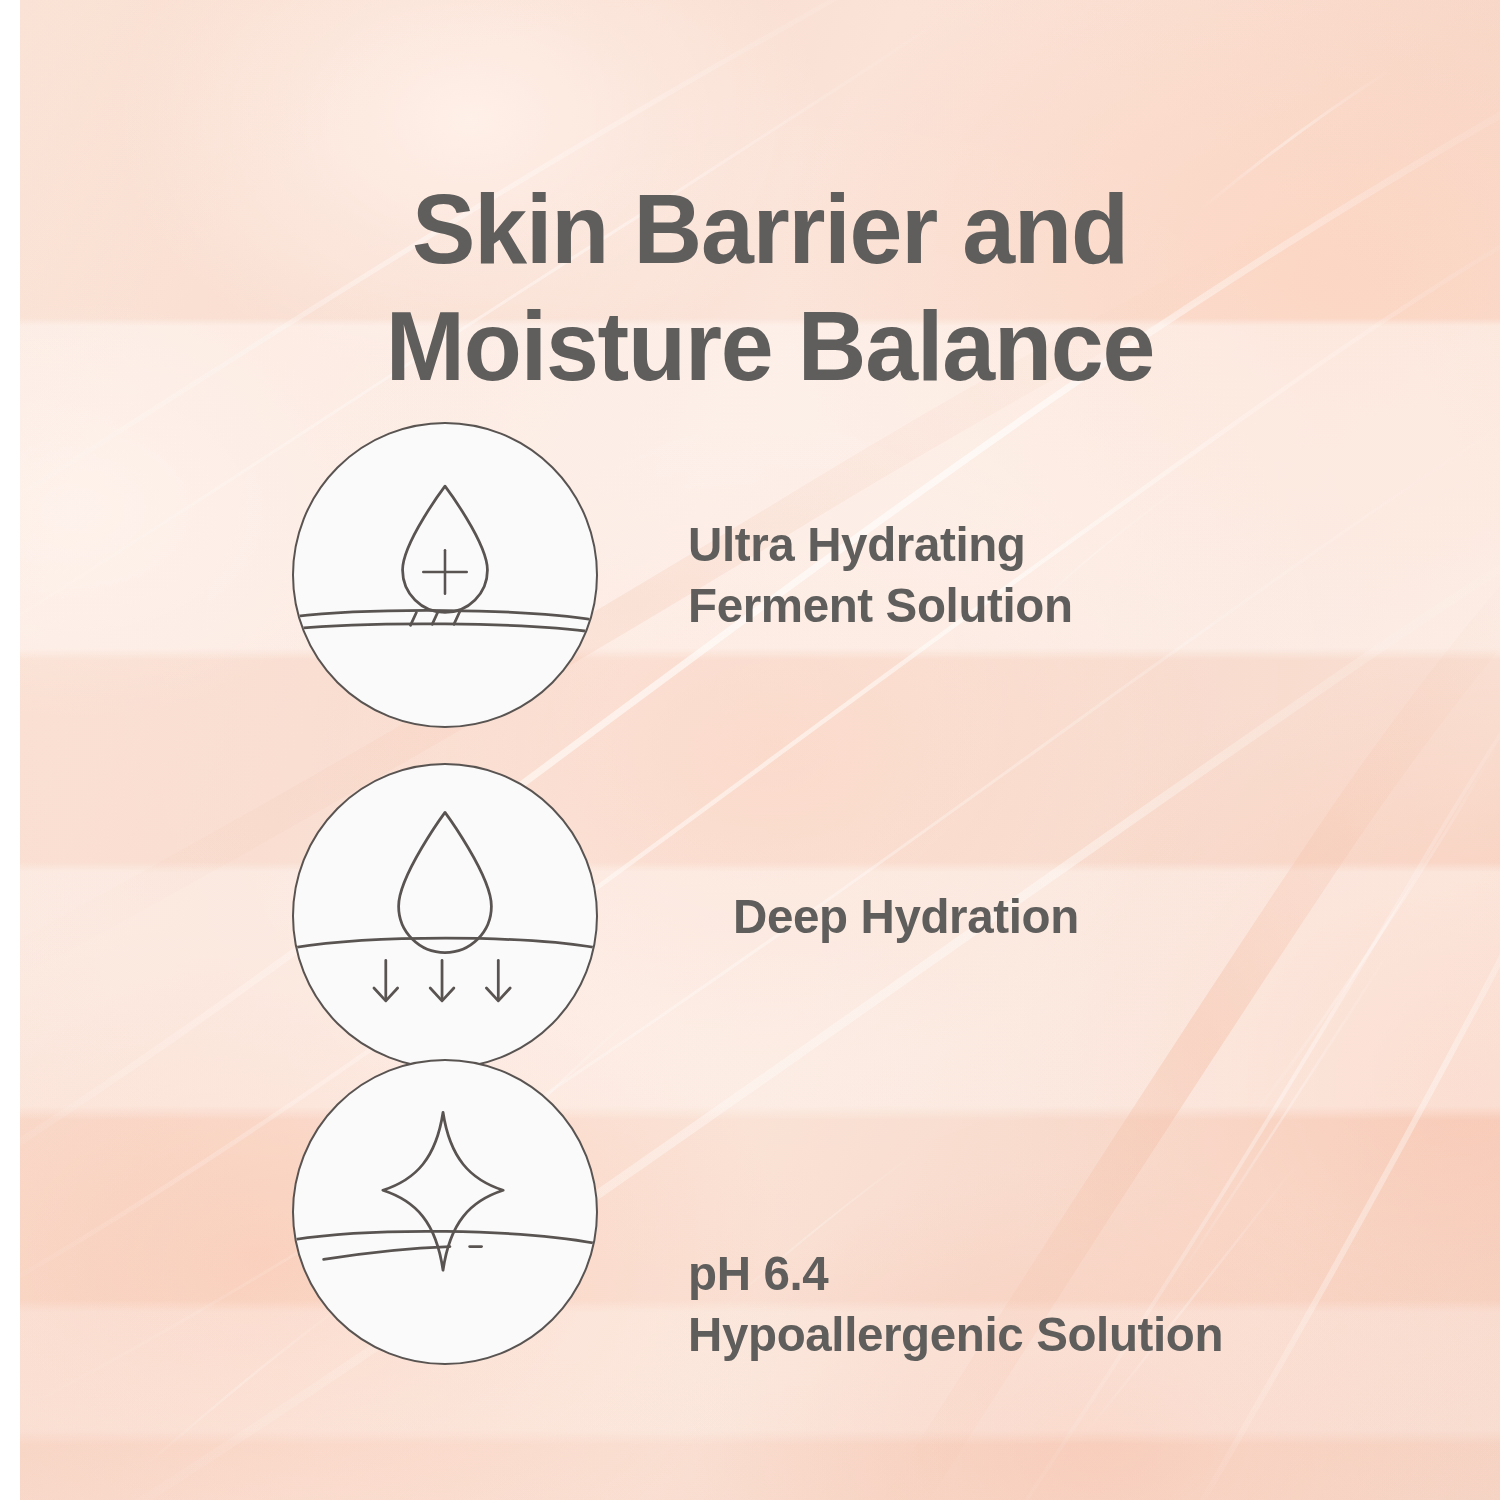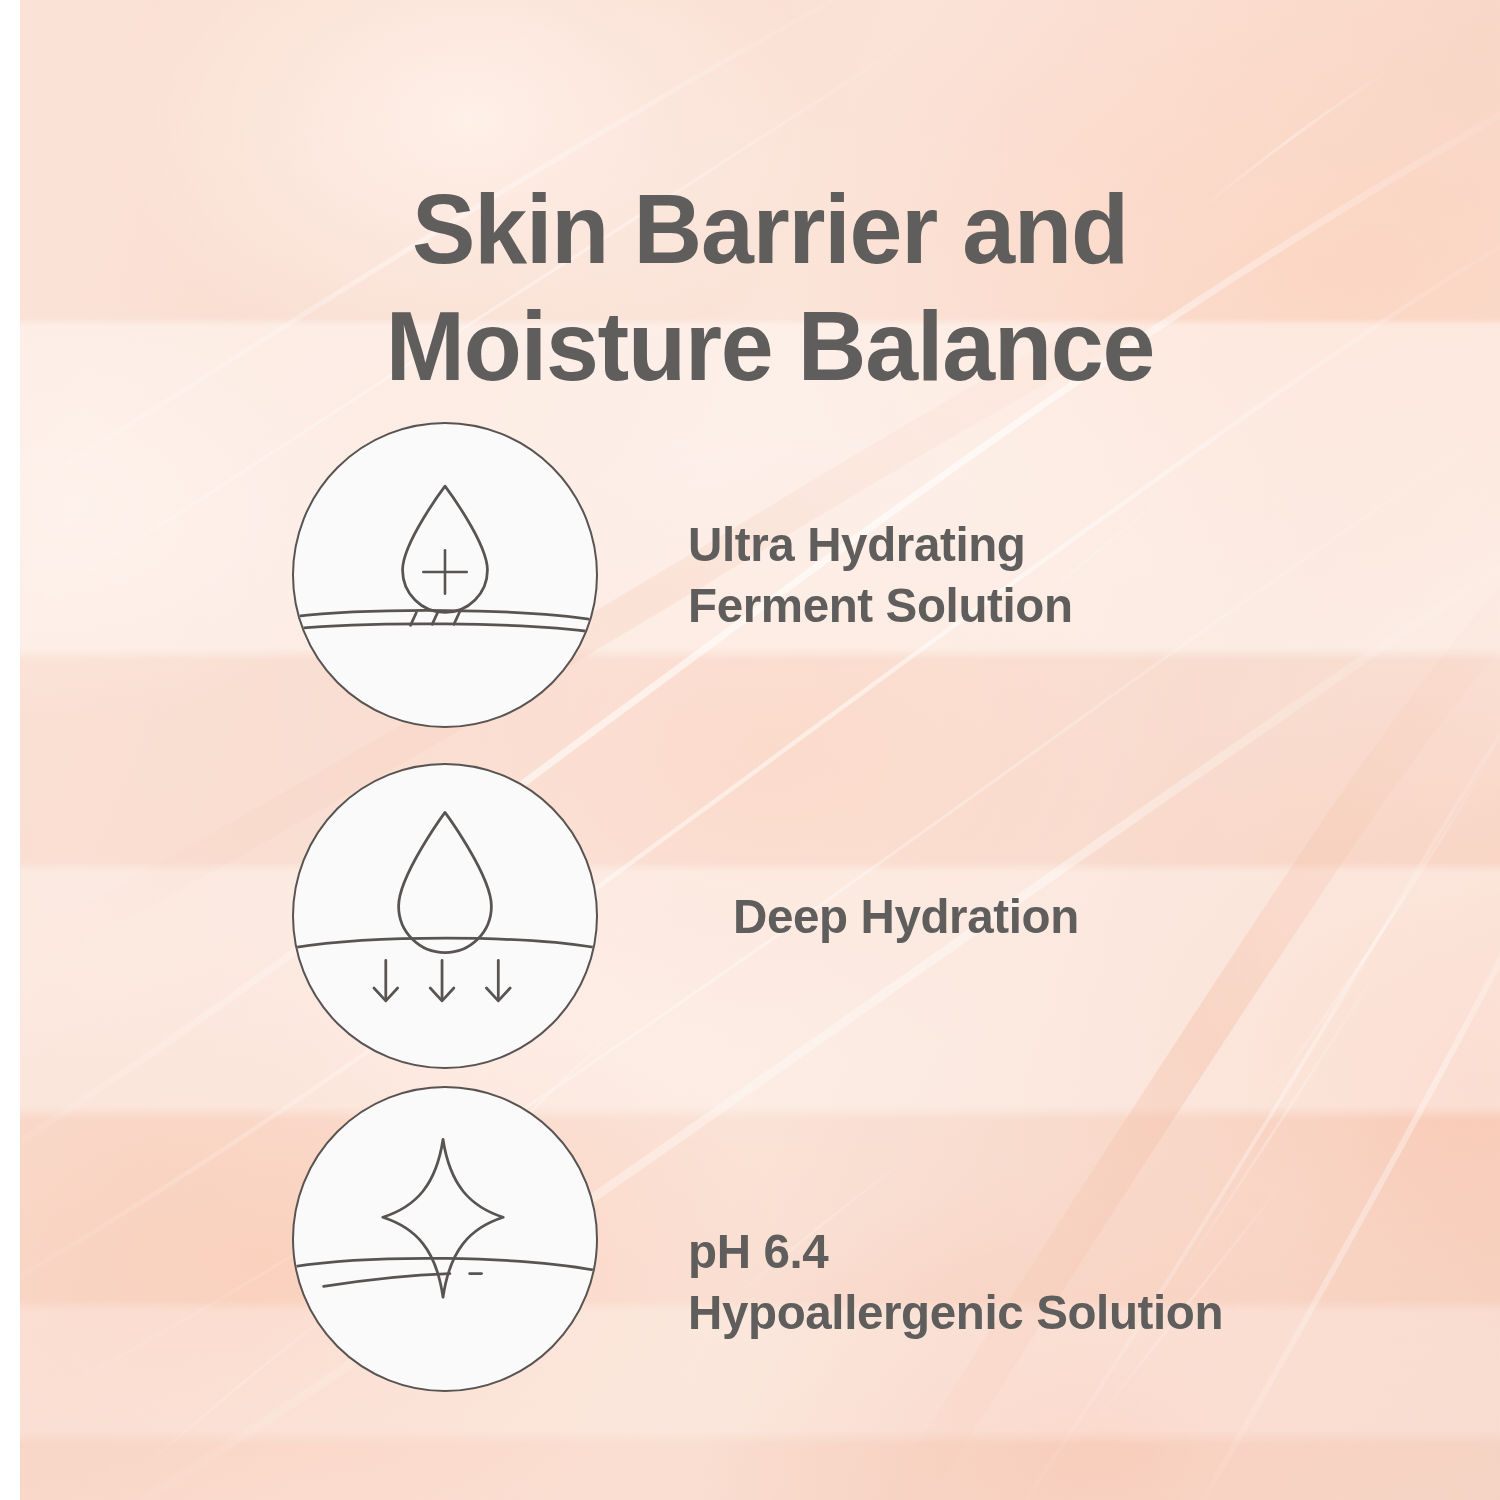--- a/index.html
+++ b/index.html
@@ -110,21 +110,21 @@
   .feature-row {
     position: absolute;
     left: 272px;
     width: 1180px;
     height: 306px;
     display: flex;
     align-items: center;
   }
   .row-1 { top: 422px; }
   .row-2 { top: 763px; gap: 45px; }
-  .row-3 { top: 1086px; }
+  .row-3 { top: 1059px; align-items: flex-end; }
 
   .icon-circle {
     position: relative;
     flex: 0 0 auto;
     width: 306px;
     height: 306px;
     border-radius: 50%;
     background: #fafafa;
     border: 2.6px solid #595452;
     box-sizing: border-box;

